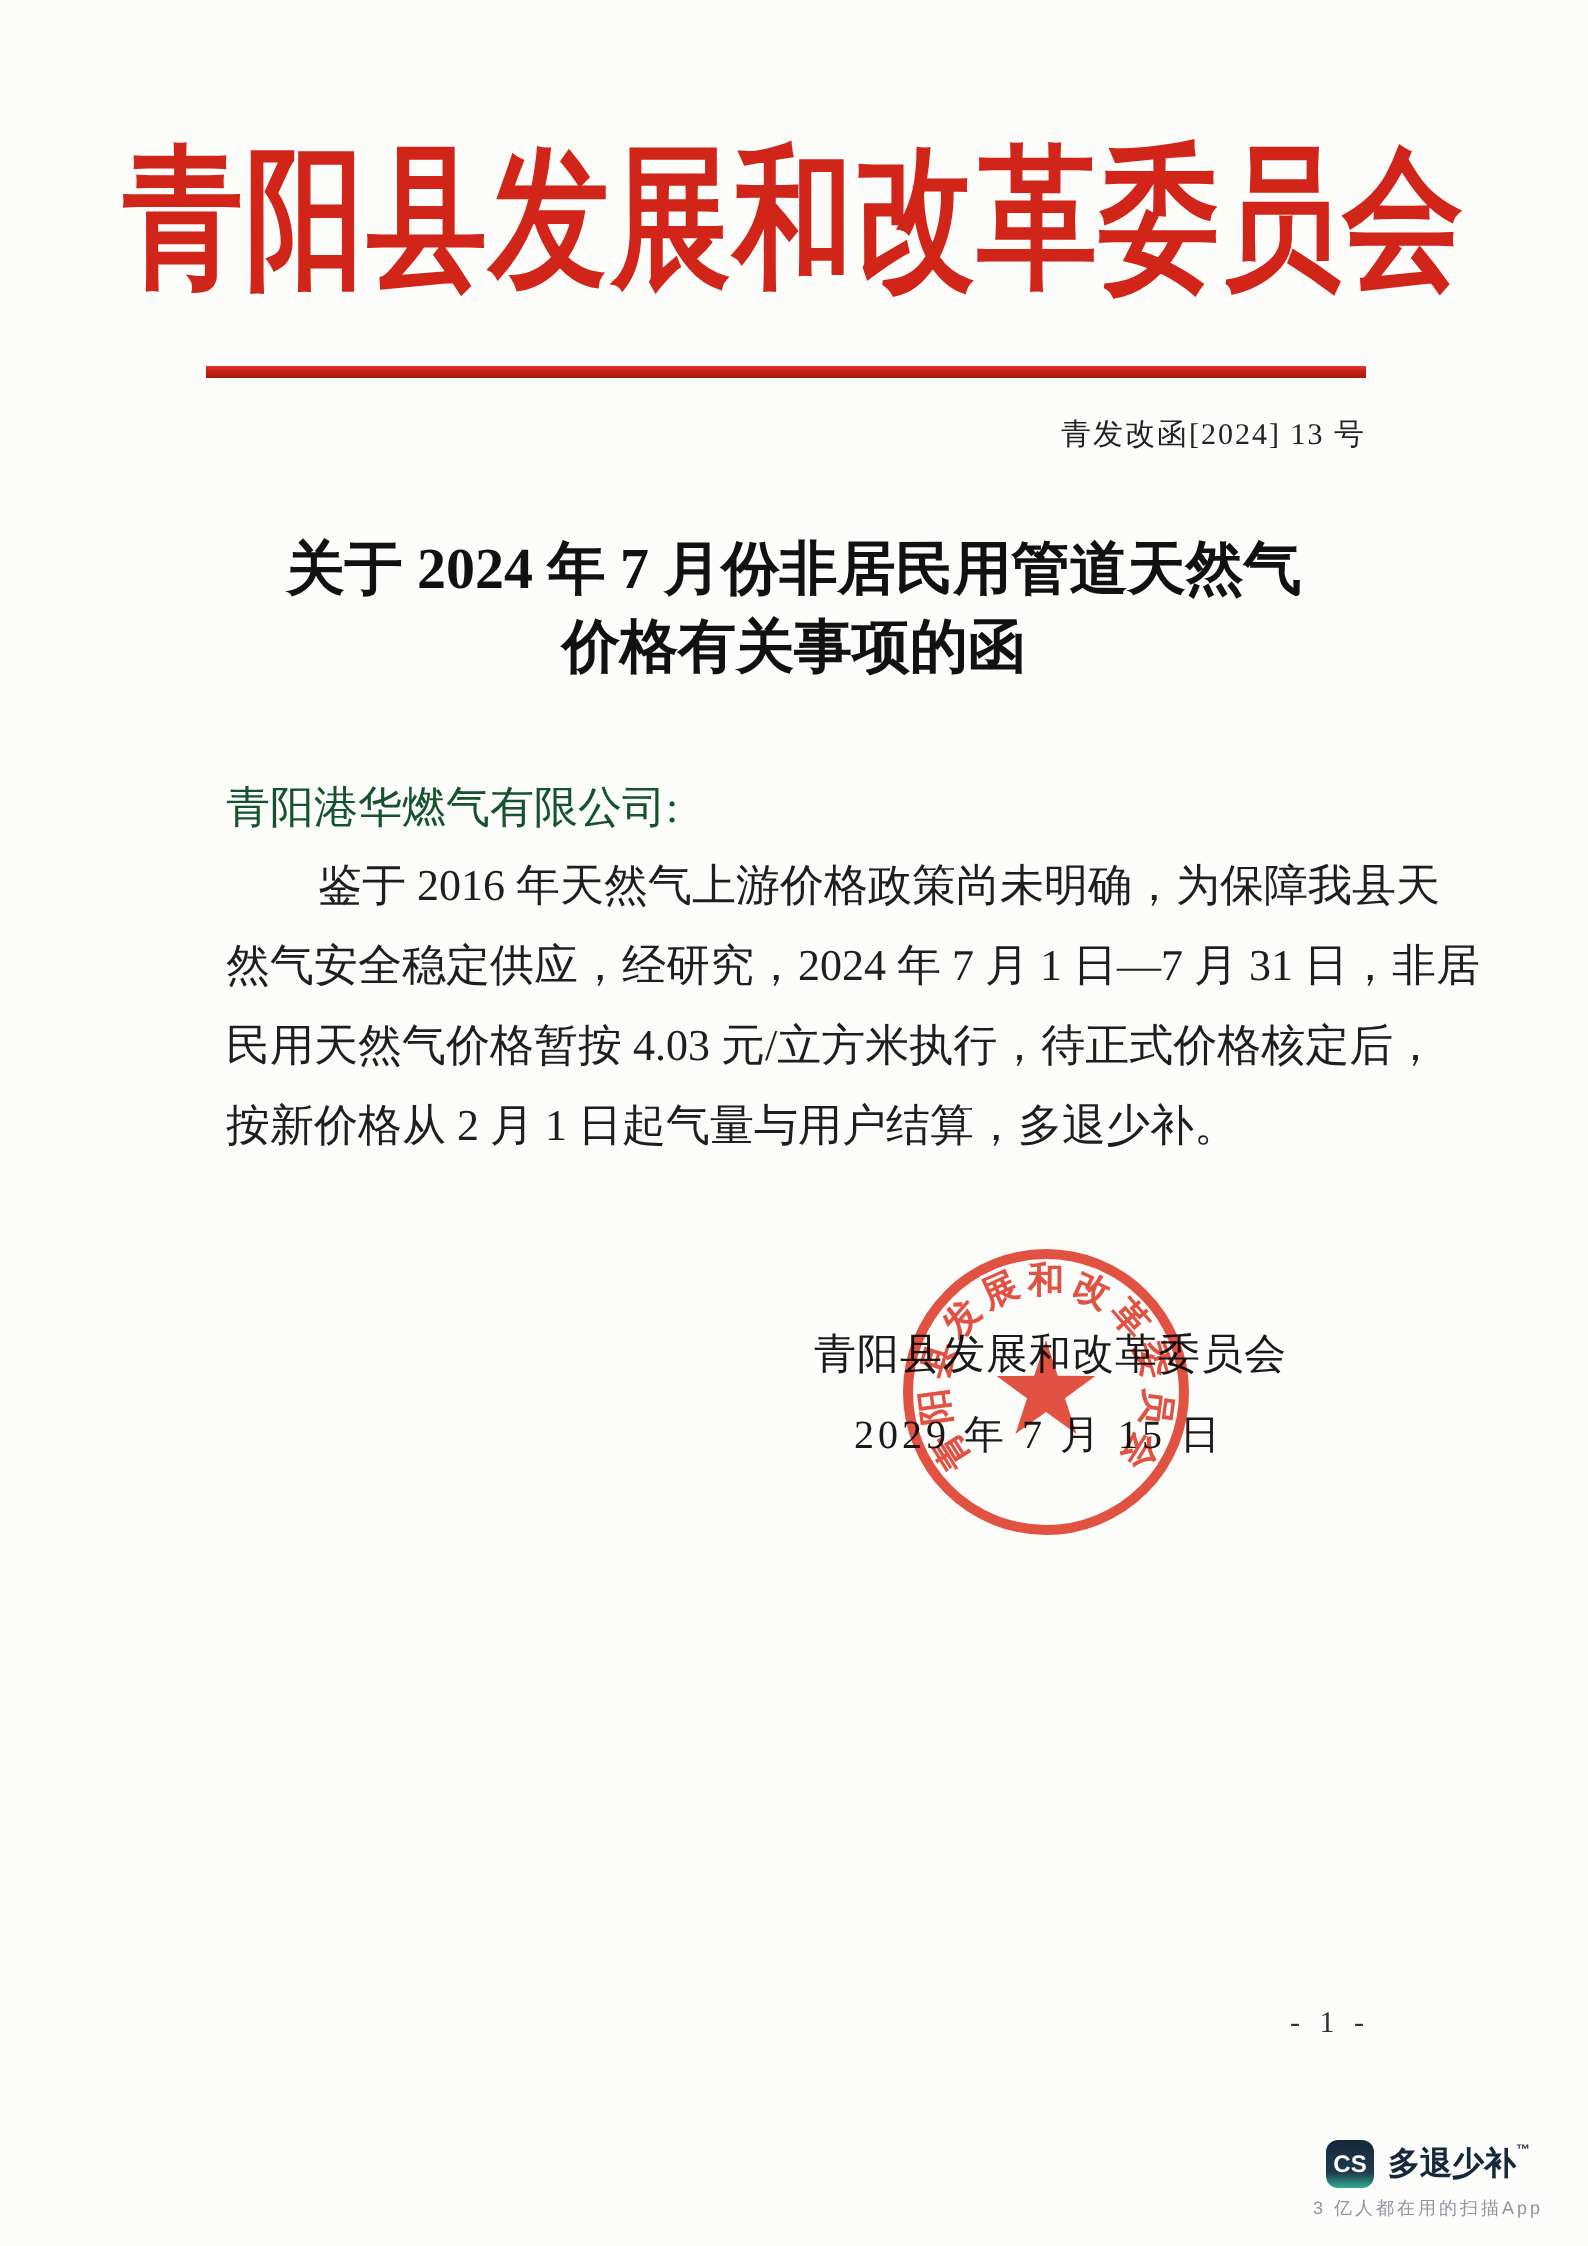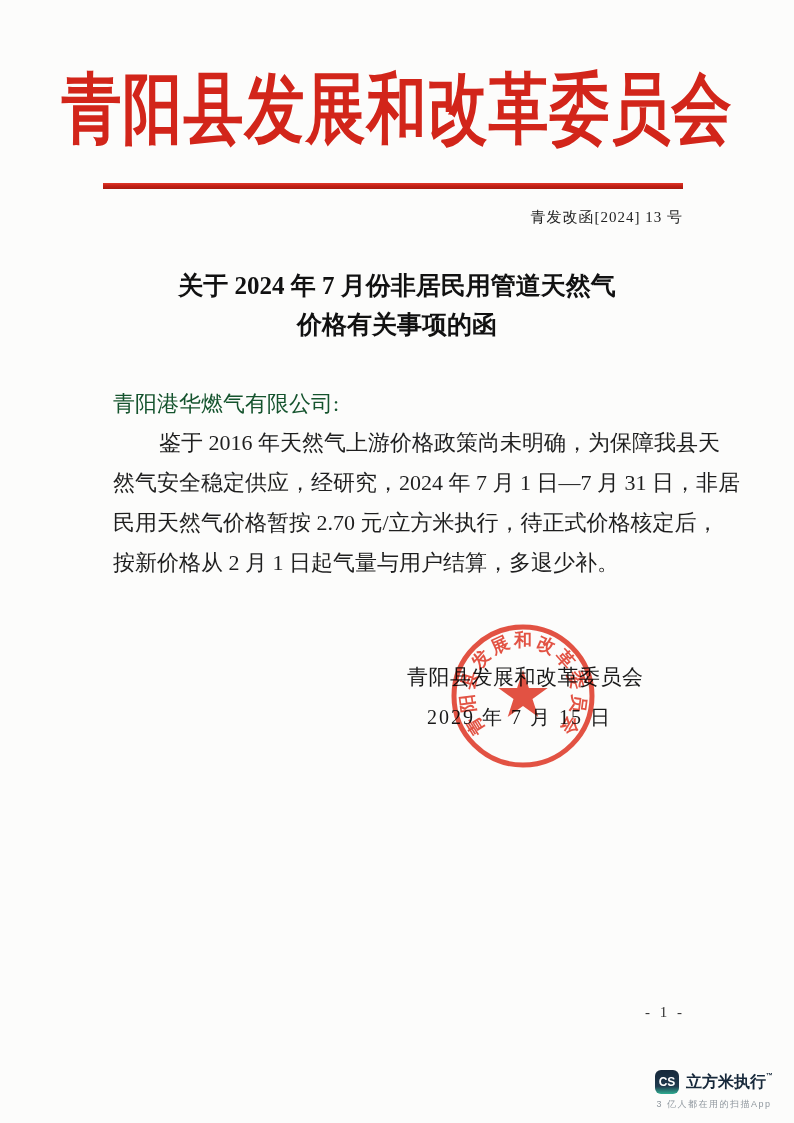--- a/index.html
+++ b/index.html
@@ -28,21 +28,21 @@
   .red-rule{
     position:absolute;top:183px;left:103px;width:580px;height:6px;
     background:linear-gradient(180deg,#e0382a 0%,var(--rule-red) 45%,#a81b10 100%);
   }
   .doc-number{
     position:absolute;top:208px;right:111px;
     font-size:15px;letter-spacing:1px;color:#222;
   }
   .doc-title{
     position:absolute;top:266px;left:0;width:794px;text-align:center;
-    font-size:25px;font-weight:700;line-height:39px;color:#111;
+    font-size:29px;font-weight:700;line-height:39px;color:#111;
   }
   .recipient{
     position:absolute;top:389px;left:113px;font-size:22px;color:#14532d;
   }
   .body-text{
     position:absolute;top:423px;left:113px;width:586px;
   }
   .body-line{
     height:40px;line-height:40px;font-size:22px;white-space:nowrap;color:#1e1e1e;
   }
@@ -104,21 +104,21 @@
   <div class="doc-title">
     <div>关于 2024 年 7 月份非居民用管道天然气</div>
     <div>价格有关事项的函</div>
   </div>
 
   <div class="recipient">青阳港华燃气有限公司:</div>
 
   <div class="body-text">
     <div class="body-line indent">鉴于 2016 年天然气上游价格政策尚未明确，为保障我县天</div>
     <div class="body-line">然气安全稳定供应，经研究，2024 年 7 月 1 日—7 月 31 日，非居</div>
-    <div class="body-line">民用天然气价格暂按 2.70 元/立方米执行，待正式价格核定后，</div>
+    <div class="body-line">民用天然气价格暂按 4.03 元/立方米执行，待正式价格核定后，</div>
     <div class="body-line">按新价格从 2 月 1 日起气量与用户结算，多退少补。</div>
   </div>
 
   <div class="sig-org">青阳县发展和改革委员会</div>
   <div class="sig-date">2029 年 7 月 15 日</div>
 
   <svg class="seal" viewBox="0 0 160 160">
     <circle class="ring" cx="80" cy="80" r="69"></circle>
     <polygon class="star" points="80,54 85.9,71.9 104.7,72 89.5,83.1 95.3,101 80,90 64.7,101 70.5,83.1 55.3,72 74.1,71.9"></polygon>
     <g>
@@ -135,19 +135,19 @@
       <text transform="translate(127.5,109.7) rotate(122)" text-anchor="middle" dominant-baseline="central">会</text>
     </g>
   </svg>
 
   <div class="page-number">- 1 -</div>
 
   <div class="watermark">
     <div class="wm-row">
       <div class="wm-logo">CS</div>
       <div class="wm-brand">
-        <span>立方米执行</span><sup>™</sup>
+        <span>多退少补</span><sup>™</sup>
       </div>
     </div>
     <div class="wm-tagline">3 亿人都在用的扫描App</div>
   </div>
 
 </div>
 
 </body></html>

